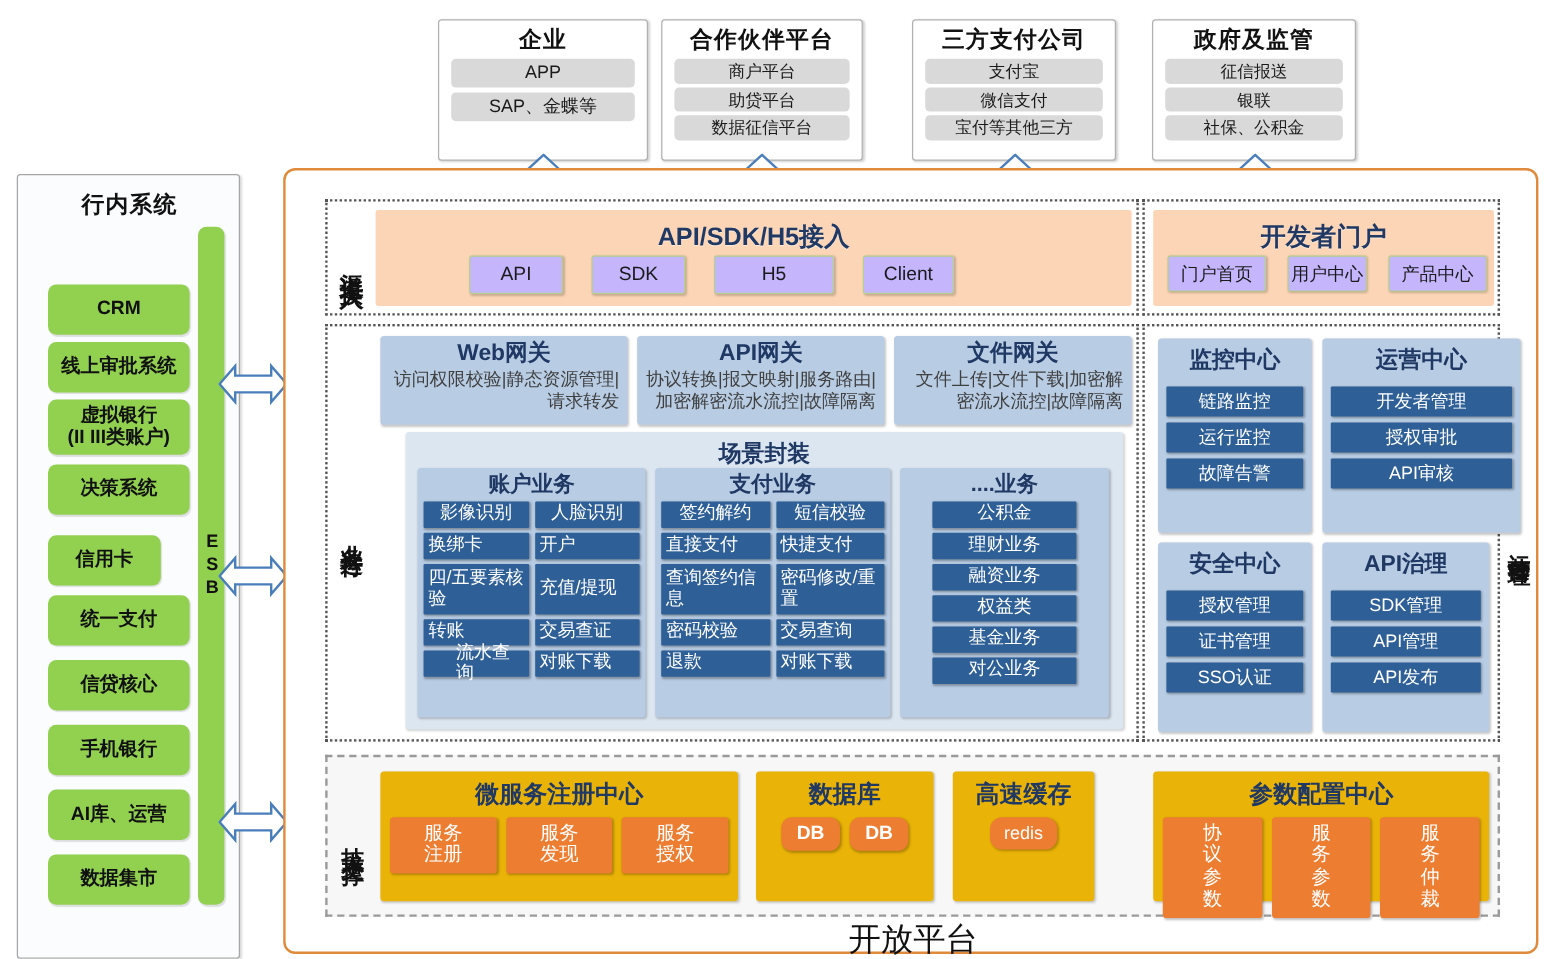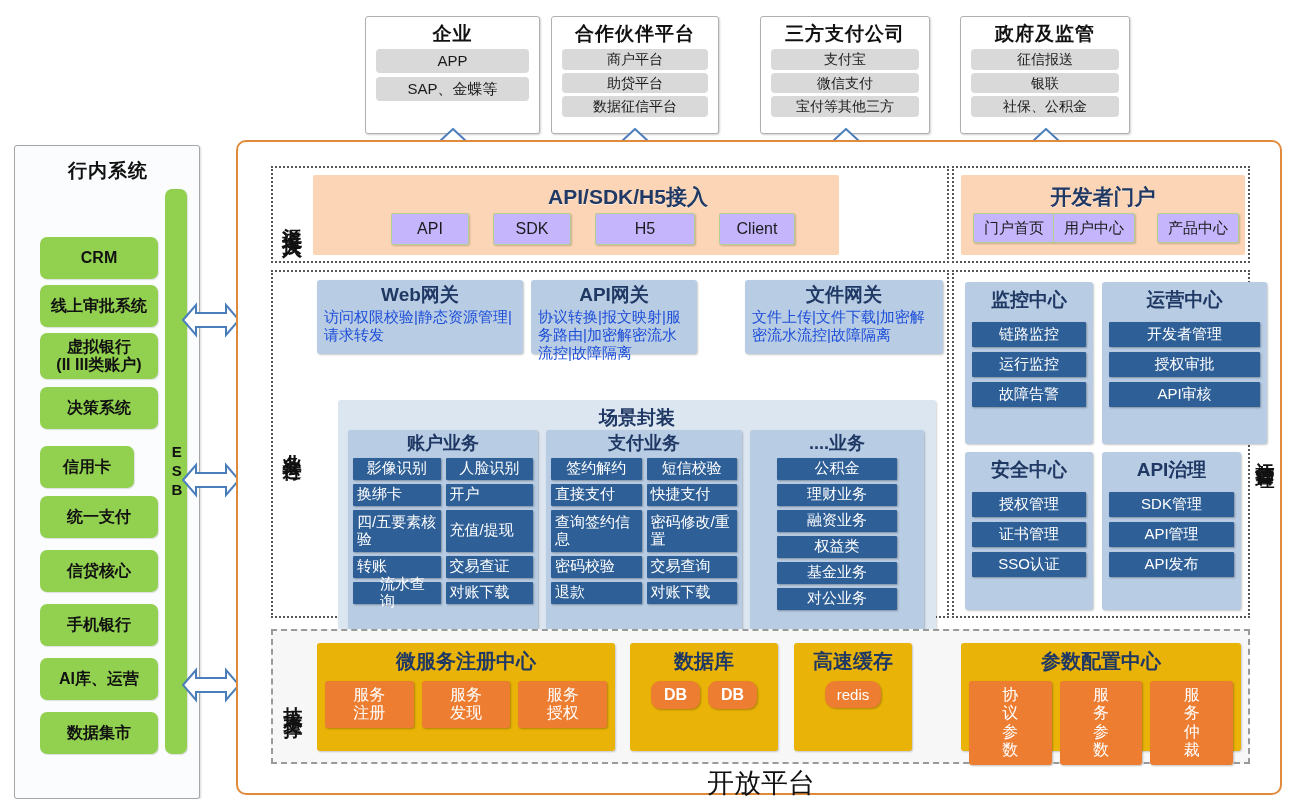--- a/index.html
+++ b/index.html
@@ -88,21 +88,21 @@
   }
   .green-chip.sm{font-size:15px;}
 
   
   .gw{
     background:#b8cce4;border-radius:3px;
     box-shadow:1px 1px 2px rgba(0,0,0,.22);
     padding:4px 7px 6px 7px;box-sizing:border-box;
   }
   .gw-title{font-size:19px;font-weight:bold;color:#1f3864;text-align:center;line-height:1.15;}
-  .gw-desc{font-size:15px;color:#1d4ed8;line-height:1.2;margin-top:2px;}
+  .gw-desc{font-size:15px;color:#404040;line-height:1.2;margin-top:2px;text-align:right;}
 
   
   #scene{
     background:#dce6f1;border-radius:3px;box-shadow:1px 1px 2px rgba(0,0,0,.18);
   }
   #scene-title{font-size:19px;font-weight:bold;color:#1f3864;text-align:center;}
   .biz-group{
     background:#b8cce4;border-radius:3px;box-shadow:1px 1px 2px rgba(0,0,0,.22);
     box-sizing:border-box;padding:3px 5px 5px 5px;
   }
@@ -240,21 +240,21 @@
     <polygon points="1,20 14,5 14,13 44,13 44,5 57,20 44,35 44,27 14,27 14,35" fill="#ffffff" stroke="#4a7ebb" stroke-width="2"></polygon>
   </svg>
   <svg class="abs" style="left:182px;top:665px;" width="58" height="40" viewBox="0 0 58 40">
     <polygon points="1,20 14,5 14,13 44,13 44,5 57,20 44,35 44,27 14,27 14,35" fill="#ffffff" stroke="#4a7ebb" stroke-width="2"></polygon>
   </svg>
 
   <div class="abs" id="platform" style="left:236px;top:140px;width:1046px;height:655px;">
 
     <div class="abs dot-sect" style="left:33px;top:24px;width:678px;height:97px;">
       <div class="abs vlabel" style="left:5px;top:4px;width:30px;height:89px;">渠道接入</div>
-      <div class="abs orange-panel" style="left:40px;top:7px;width:526px;height:80px;">
+      <div class="abs orange-panel" style="left:40px;top:7px;width:630px;height:80px;">
         <div class="abs orange-panel-title" style="left:0;top:8px;width:630px;">API/SDK/H5接入</div>
         <div class="abs green-chip" style="left:78px;top:38px;width:78px;height:32px;">
           <span>API</span>
         </div>
         <div class="abs green-chip" style="left:180px;top:38px;width:78px;height:32px;">
           <span>SDK</span>
         </div>
         <div class="abs green-chip" style="left:282px;top:38px;width:100px;height:32px;">
           <span>H5</span>
         </div>
@@ -263,46 +263,46 @@
         </div>
       </div>
     </div>
 
     <div class="abs dot-sect" style="left:714px;top:24px;width:298px;height:97px;">
       <div class="abs orange-panel" style="left:7px;top:7px;width:284px;height:80px;">
         <div class="abs orange-panel-title" style="left:0;top:8px;width:284px;">开发者门户</div>
         <div class="abs green-chip sm" style="left:12px;top:38px;width:82px;height:30px;">
           <span>门户首页</span>
         </div>
-        <div class="abs green-chip sm" style="left:92px;top:38px;width:82px;height:30px;">
+        <div class="abs green-chip sm" style="left:112px;top:38px;width:66px;height:30px;">
           <span>用户中心</span>
         </div>
         <div class="abs green-chip sm" style="left:196px;top:38px;width:82px;height:30px;">
           <span>产品中心</span>
         </div>
       </div>
     </div>
 
     <div class="abs dot-sect" style="left:33px;top:128px;width:678px;height:348px;">
       <div class="abs vlabel" style="left:4px;top:118px;width:30px;height:108px;font-size:19px;">业务运行</div>
 
       <div class="abs gw" style="left:44px;top:8px;width:206px;height:74px;">
         <div class="gw-title">Web网关</div>
         <div class="gw-desc">访问权限校验|静态资源管理|请求转发</div>
       </div>
-      <div class="abs gw" style="left:258px;top:8px;width:166px;height:74px;">
+      <div class="abs gw" style="left:258px;top:8px;width:206px;height:74px;">
         <div class="gw-title">API网关</div>
         <div class="gw-desc">协议转换|报文映射|服务路由|加密解密流水流控|故障隔离</div>
       </div>
       <div class="abs gw" style="left:472px;top:8px;width:198px;height:74px;">
         <div class="gw-title">文件网关</div>
         <div class="gw-desc">文件上传|文件下载|加密解密流水流控|故障隔离</div>
       </div>
 
-      <div class="abs" id="scene" style="left:65px;top:88px;width:598px;height:248px;margin-top:40px;">
+      <div class="abs" id="scene" style="left:65px;top:88px;width:598px;height:248px;">
         <div class="abs" id="scene-title" style="left:0;top:5px;width:598px;">场景封装</div>
 
         <div class="abs biz-group" style="left:10px;top:30px;width:190px;height:208px;">
           <div class="biz-group-title">账户业务</div>
           <div class="biz-grid">
             <div class="biz-colm">
               <div class="biz-chip ctrd" style="height:22px;">
                   <span>影像识别</span>
                 </div>
               <div class="biz-chip one" style="height:22px;">

